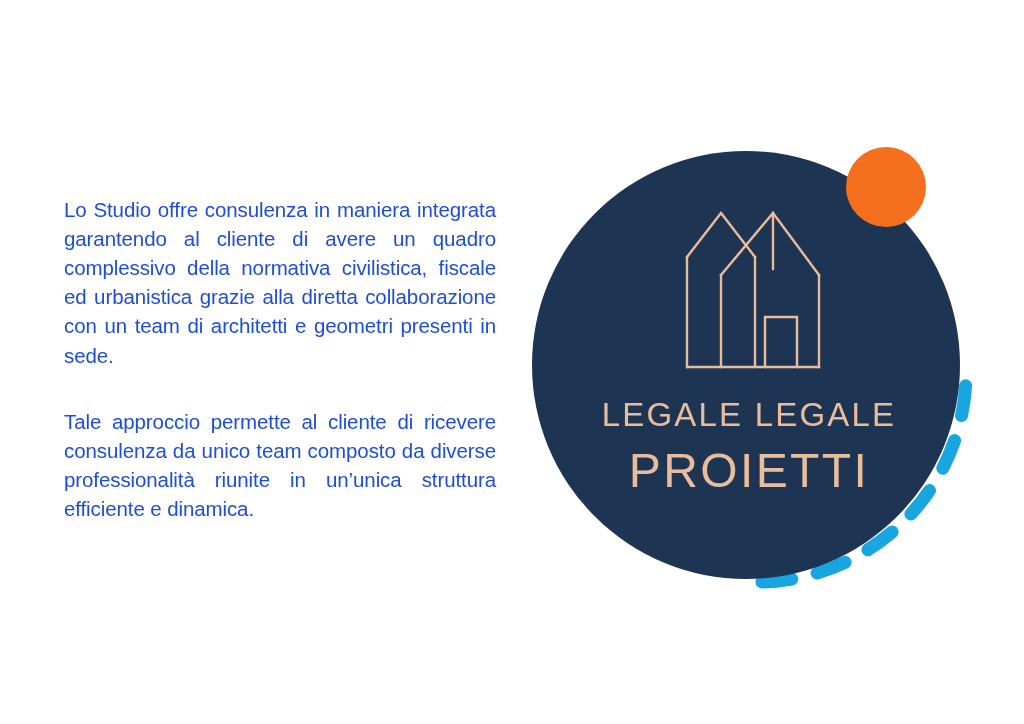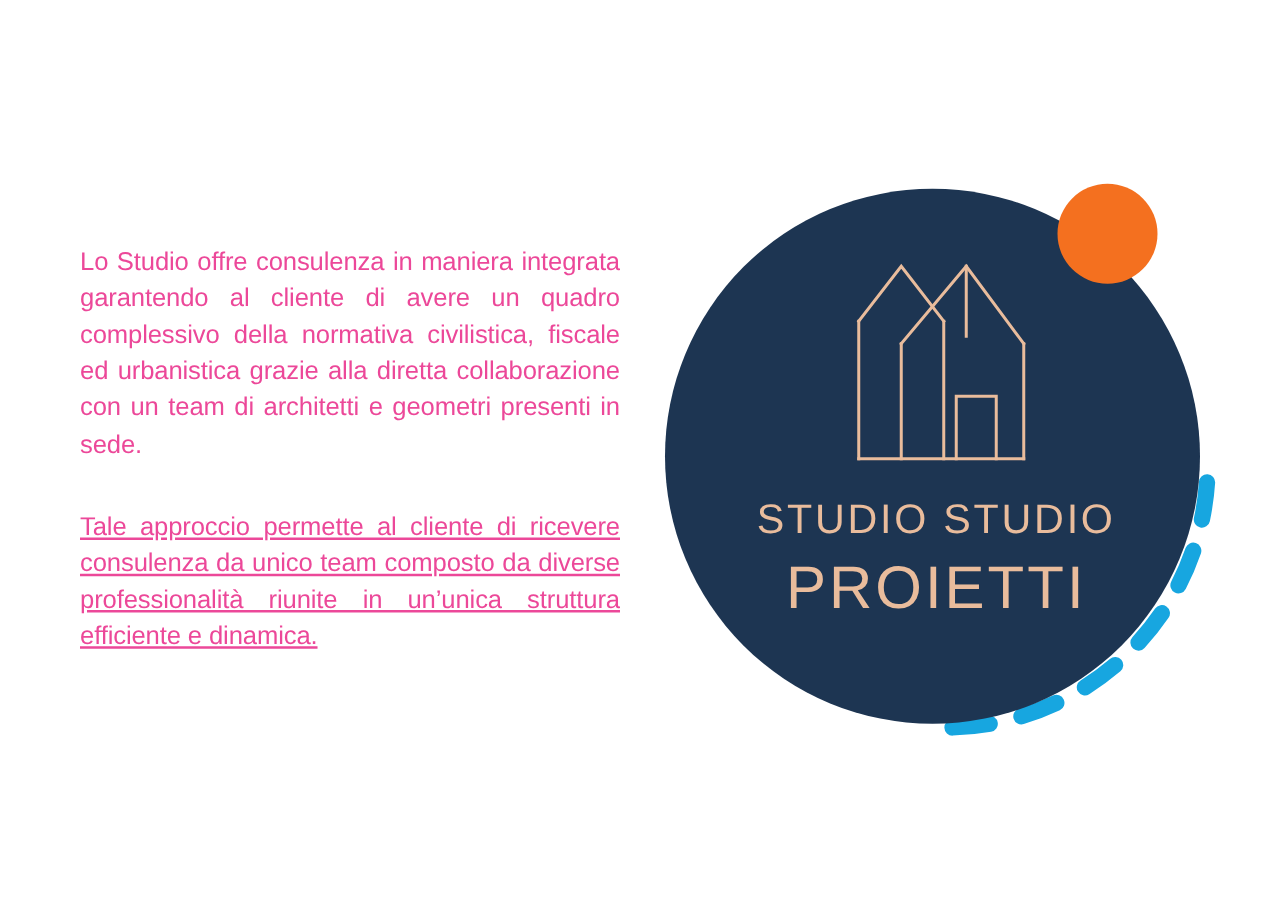--- a/index.html
+++ b/index.html
@@ -25,28 +25,27 @@
   
   .text-column {
     position: absolute;
     left: 64px;
     top: 195px;
     width: 432px;
   }
   .paragraph {
     font-size: 20.5px;
     line-height: 1.42;
-    color: #ec4899;
+    color: #1d4ed8;
     text-align: justify;
     margin: 0;
     letter-spacing: -0.1px;
   }
   .paragraph + .paragraph {
     margin-top: 37px;
-    text-decoration: underline;
   }
 
   
   .logo-block {
     position: absolute;
     left: 514px;
     top: 130px;
     width: 470px;
     height: 470px;
   }
@@ -149,19 +148,19 @@
 
         <path d="M18 202 L150 202"></path>
 
         <path d="M96 202 L96 152 L128 152 L128 202"></path>
 
         <path d="M104 48 L104 104"></path>
       </g>
     </svg>
 
     <div class="logo-text">
-      <div class="line1">STUDIO STUDIO</div>
+      <div class="line1">LEGALE LEGALE</div>
       <div class="line2">PROIETTI</div>
     </div>
 
   </div>
 
 </div>
 
 </body></html>

